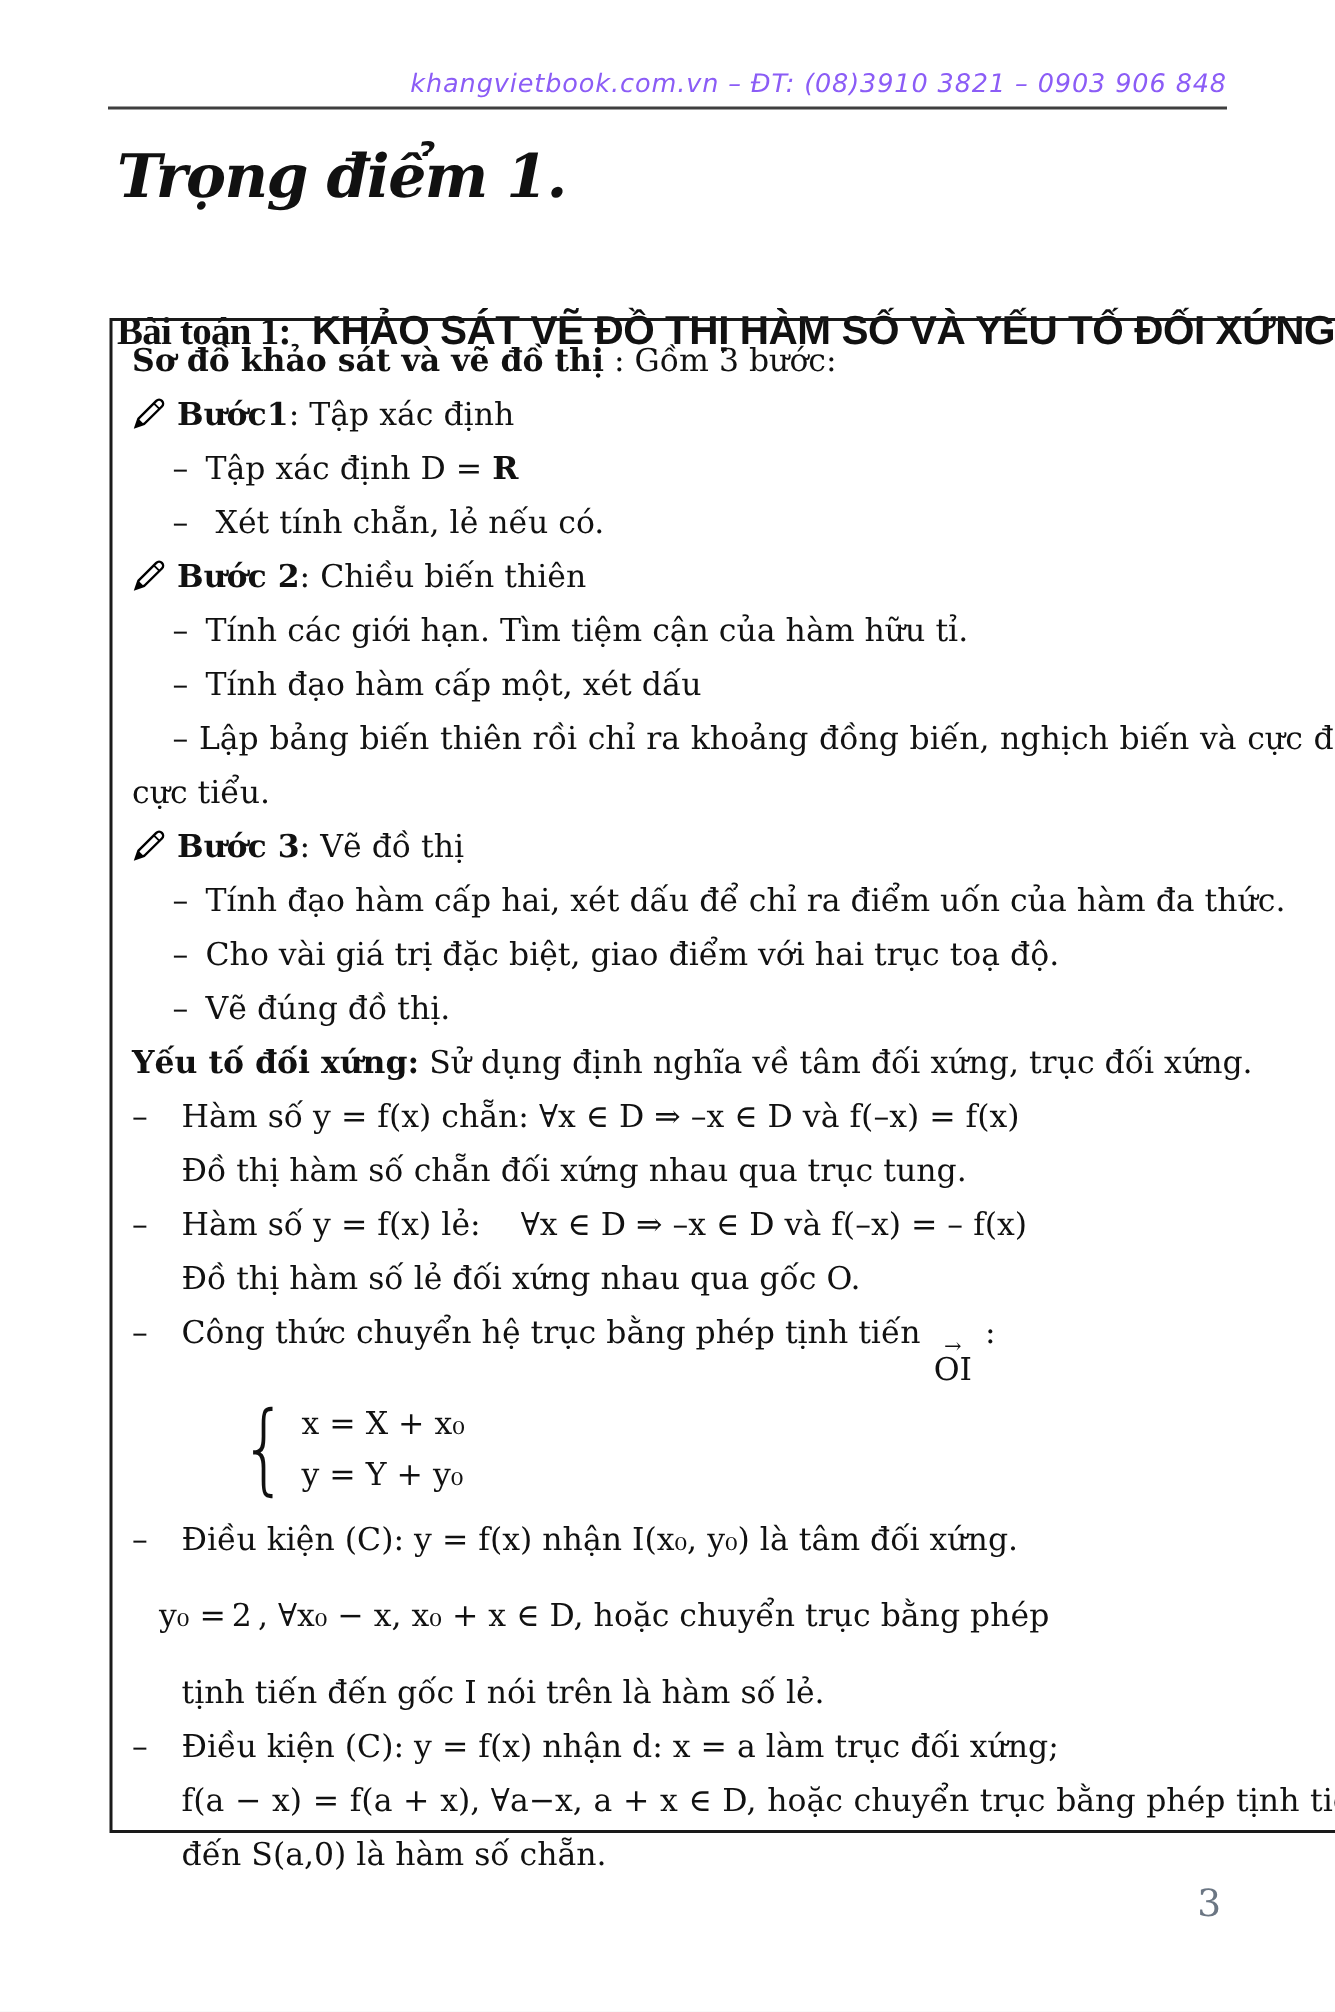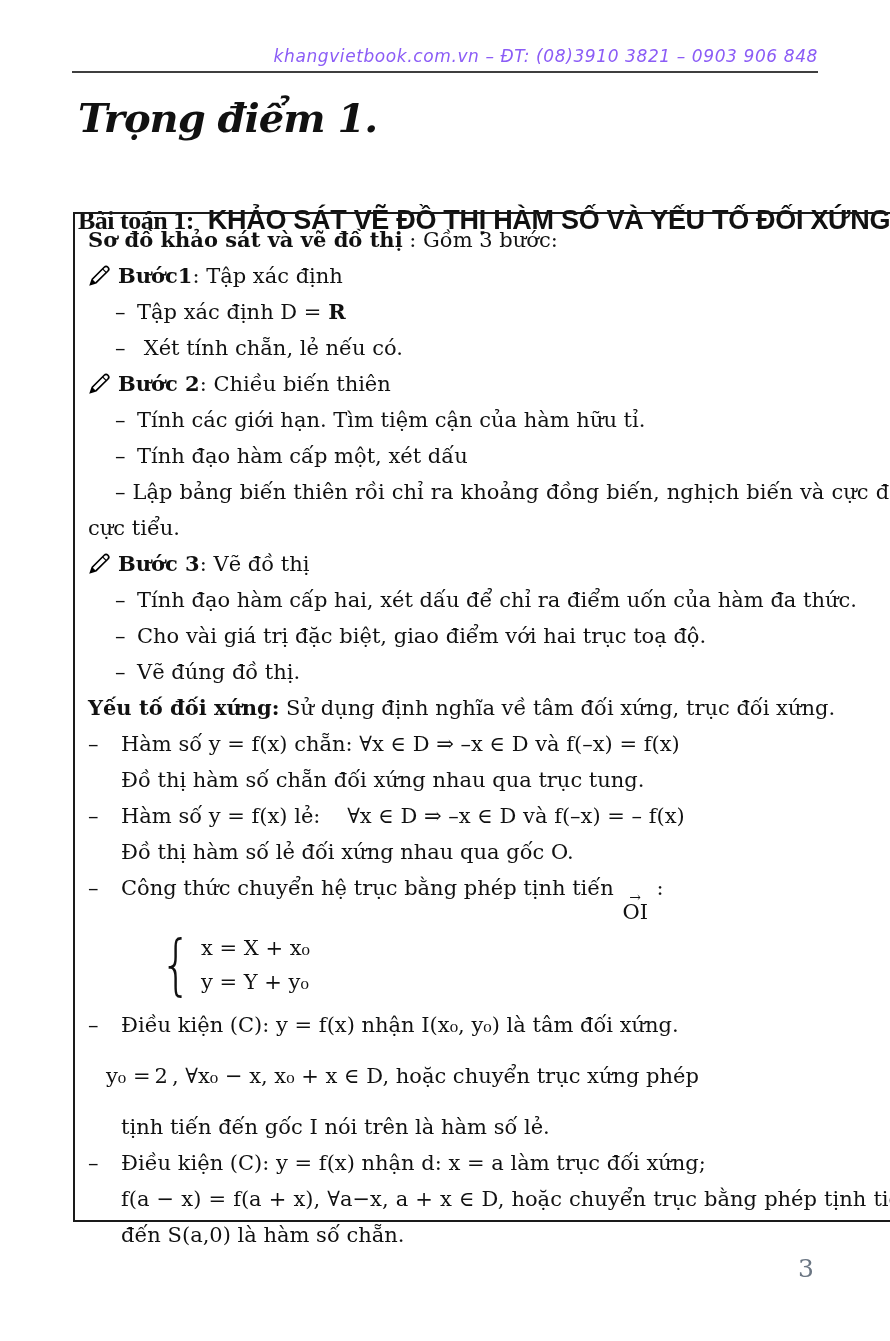--- a/index.html
+++ b/index.html
@@ -178,21 +178,21 @@
 
     <div class="line outer">
       <span class="dash">–</span><span>Điều kiện (C): y = f(x) nhận I(x₀, y₀) là tâm đối xứng.</span>
     </div>
 
     <div class="line formula-row frac-row">
       <span>y₀ = </span>
       <span class="frac">
         <span class="den">2</span>
       </span>
-      <span>, ∀x₀ − x, x₀ + x ∈ D, hoặc chuyển trục xứng phép</span>
+      <span>, ∀x₀ − x, x₀ + x ∈ D, hoặc chuyển trục bằng phép</span>
     </div>
     <div class="line cont">tịnh tiến  đến gốc I nói trên là hàm số lẻ.</div>
 
     <div class="line outer">
       <span class="dash">–</span><span>Điều kiện (C): y = f(x)  nhận d: x = a làm trục đối xứng;</span>
     </div>
     <div class="line cont justify">f(a − x) = f(a + x), ∀a−x, a + x ∈ D, hoặc chuyển trục bằng phép tịnh tiến đến S(a,0) là hàm số chẵn.</div>
 
   </div>
 

